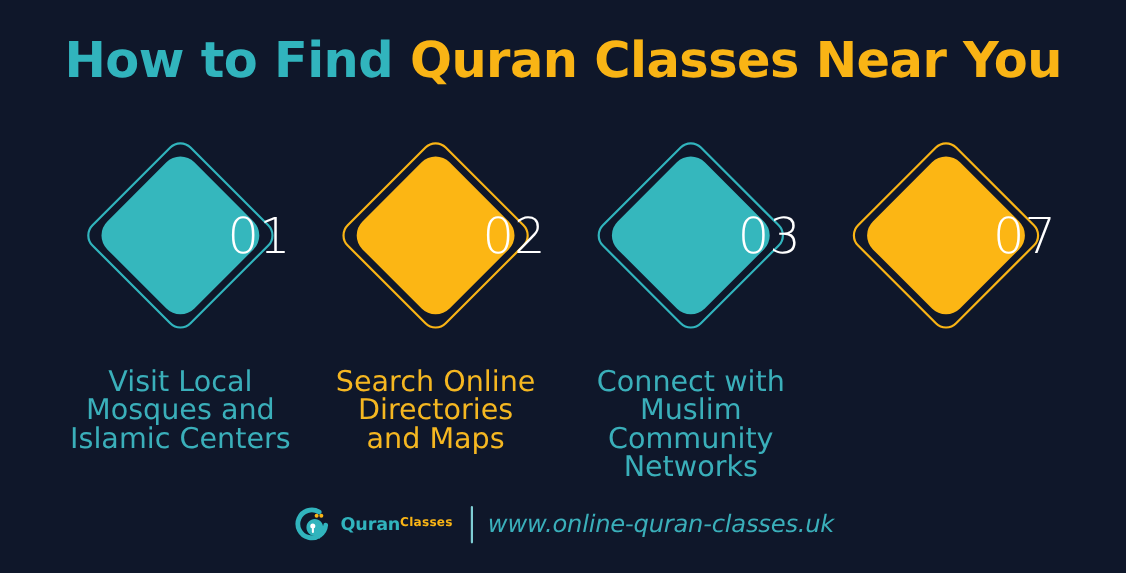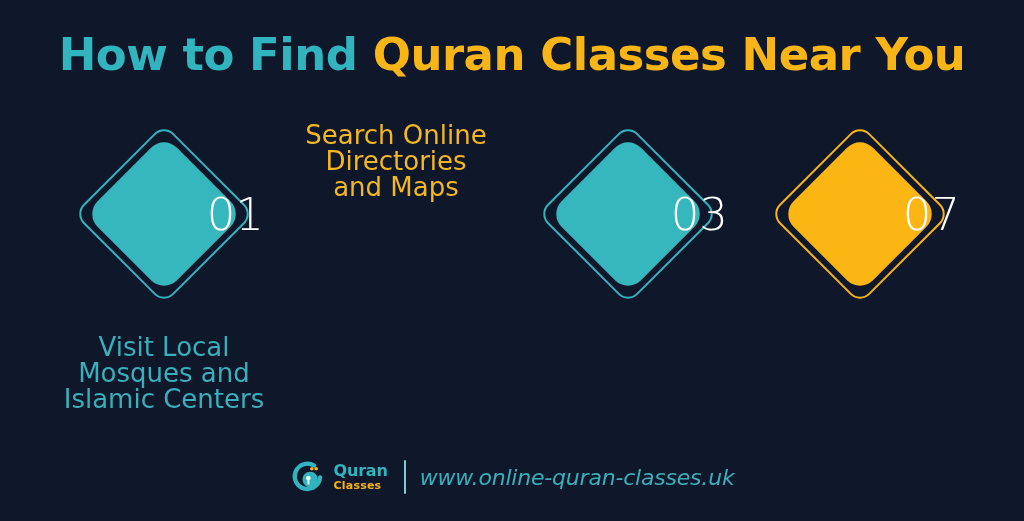--- a/index.html
+++ b/index.html
@@ -144,21 +144,21 @@
     align-items: center;
     gap: 6px;
   }
   .logo-mark {
     width: 38px;
     height: 38px;
     display: block;
   }
   .logo-words {
     display: flex;
-    flex-direction: column;
+    flex-direction: row;
     align-items: flex-start;
     line-height: 1.05;
     justify-content: center;
   }
   .logo-quran {
     color: #31b4bd;
     font-family: "DejaVu Sans", sans-serif;
     font-size: 16px;
     font-weight: 700;
     letter-spacing: -0.2px;
@@ -203,31 +203,39 @@
         <div class="diamond-outline"></div>
         <div class="diamond-fill"></div>
         <div class="diamond-number">01</div>
       </div>
       <div class="caption c-teal">Visit Local
 Mosques and
 Islamic Centers</div>
     </div>
 
     <div class="step">
+      <div class="diamond-wrap theme-amber">
+        <div class="diamond-outline"></div>
+        <div class="diamond-fill"></div>
+        <div class="diamond-number">02</div>
+      </div>
       <div class="caption c-amber">Search Online
 Directories
 and Maps</div>
     </div>
 
     <div class="step">
       <div class="diamond-wrap theme-teal">
         <div class="diamond-outline"></div>
         <div class="diamond-fill"></div>
         <div class="diamond-number">03</div>
       </div>
+      <div class="caption c-teal">Connect with
+Muslim Community
+Networks</div>
     </div>
 
     <div class="step">
       <div class="diamond-wrap theme-amber">
         <div class="diamond-outline"></div>
         <div class="diamond-fill"></div>
         <div class="diamond-number">07</div>
       </div>
     </div>
 

